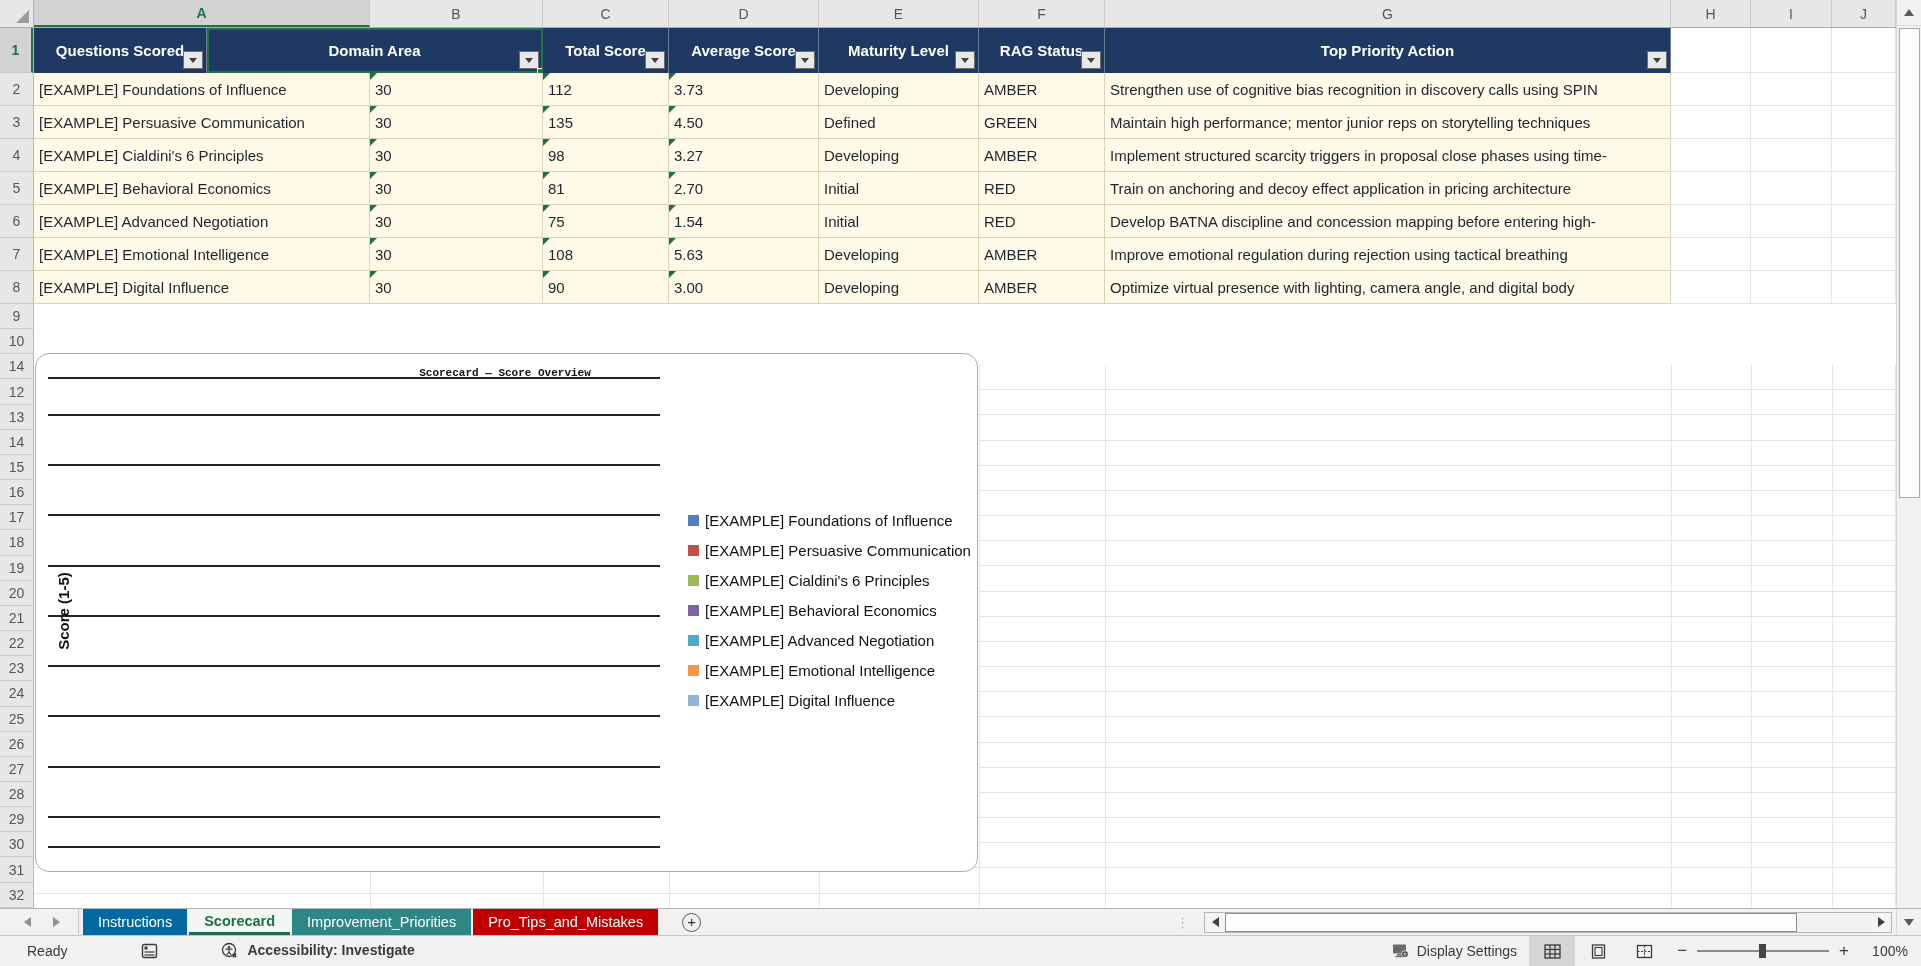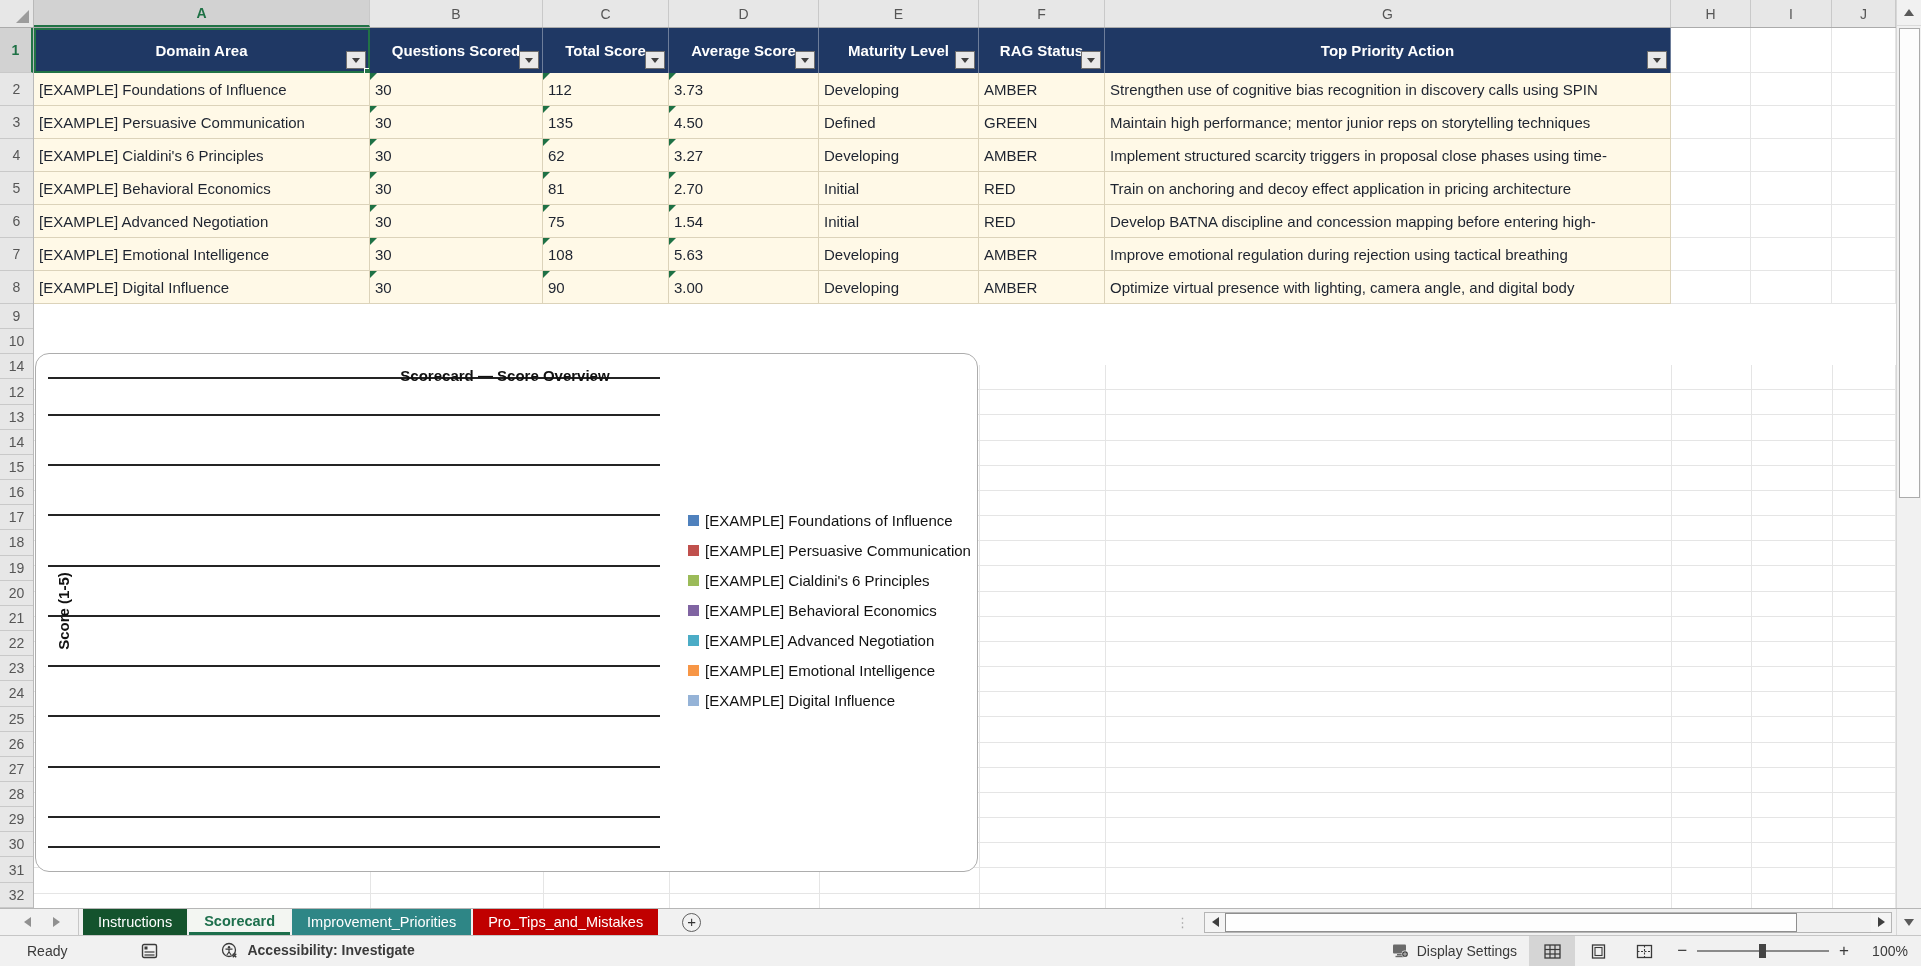--- a/index.html
+++ b/index.html
@@ -37,21 +37,21 @@
   .h45e { height:45px; } .h33e { height:33px; }
 
   
   .lower-grid { position:absolute; top:337px; left:0; width:1862px; height:604px;
     background:repeating-linear-gradient(to bottom, transparent 0, transparent 24.17px, #E5E5E5 24.17px, #E5E5E5 25.17px); }
   .vline { position:absolute; top:0; width:1px; height:100%; background:#E5E5E5; }
 
   
   .chart { position:absolute; left:35px; top:353px; width:943px; height:519px; background:#fff; border:1px solid #ADADAD; border-radius:14px; z-index:10; }
   .gl { position:absolute; left:12px; width:612px; height:2px; background:#242424; }
-  .chart-title { position:absolute; left:469px; top:13px; transform:translateX(-50%); font-size:15px; font-weight:bold; color:#111; white-space:nowrap; z-index:2; }
+  .chart-title { position:absolute; left:469px; top:13px; transform:translateX(-50%); font-size:11px; font-weight:bold; color:#111; white-space:nowrap; z-index:2;font-family:Liberation Mono, monospace; }
   .ylab { position:absolute; left:27px; top:257px; transform:translate(-50%,-50%) rotate(-90deg); font-size:15px; font-weight:bold; color:#111; white-space:nowrap; }
   .legend { position:absolute; left:652px; top:156px; display:flex; flex-direction:column; gap:10px; }
   .li { display:flex; align-items:center; gap:6px; height:20px; }
   .sw { width:11px; height:11px; flex:none; }
   .li span.lt { font-size:15px; color:#111; white-space:nowrap; }
 
   
   .vscroll { position:absolute; top:0; right:0; width:25px; height:908px; background:#F1F1F1; border-left:1px solid #D7D7D7; }
   .vbtn { width:100%; height:26px; background:#F1F1F1; border-bottom:1px solid #DADADA; display:flex; align-items:center; justify-content:center; }
   .tri-up { width:0; height:0; border-bottom:7px solid #5A5A5A; border-left:5px solid transparent; border-right:5px solid transparent; }
@@ -141,28 +141,28 @@
     <div class="rh h25">28</div>
     <div class="rh h25">29</div>
     <div class="rh h25">30</div>
     <div class="rh h25">31</div>
     <div class="rh h25">32</div>
   </div>
 
   <div class="rows">
 
     <div class="r">
+      <div class="c cwB hcell">
+          <span>Questions Scored</span>
+          <span class="flt"></span>
+        </div>
       <div class="c cwA hcell a1sel">
           <span>Domain Area</span>
           <span class="flt"></span>
           <span class="fillhandle"></span>
-        </div>
-      <div class="c cwB hcell">
-          <span>Questions Scored</span>
-          <span class="flt"></span>
         </div>
       <div class="c cwC hcell">
           <span>Total Score</span>
           <span class="flt"></span>
         </div>
       <div class="c cwD hcell">
           <span>Average Score</span>
           <span class="flt"></span>
         </div>
       <div class="c cwE hcell">
@@ -202,21 +202,21 @@
       <div class="c cwE dcell">Defined</div>
       <div class="c cwF dcell">GREEN</div>
       <div class="c cwG dcell">Maintain high performance; mentor junior reps on storytelling techniques</div>
       <div class="c cwH empty h33e"></div>
       <div class="c cwI empty h33e"></div>
       <div class="c cwJ empty h33e"></div>
     </div>
     <div class="r">
       <div class="c cwA dcell">[EXAMPLE] Cialdini's 6 Principles</div>
       <div class="c cwB dcell tri">30</div>
-      <div class="c cwC dcell tri">62</div>
+      <div class="c cwC dcell tri">98</div>
       <div class="c cwD dcell tri">3.27</div>
       <div class="c cwE dcell">Developing</div>
       <div class="c cwF dcell">AMBER</div>
       <div class="c cwG dcell">Implement structured scarcity triggers in proposal close phases using time-</div>
       <div class="c cwH empty h33e"></div>
       <div class="c cwI empty h33e"></div>
       <div class="c cwJ empty h33e"></div>
     </div>
     <div class="r">
       <div class="c cwA dcell">[EXAMPLE] Behavioral Economics</div>
@@ -333,21 +333,21 @@
       </div>
     <div class="vthumb"></div>
   </div>
 
   <div class="tabs-bar">
     <div class="tabnav">
       <span class="nv tri-lf"></span>
       <span class="nv tri-rt"></span>
     </div>
     <div class="tabsep"></div>
-    <div class="tab" style="background: #14532d; color: rgb(255, 255, 255);">Instructions</div>
+    <div class="tab" style="background: #0369a1; color: rgb(255, 255, 255);">Instructions</div>
     <div class="tab active" style="background: rgb(243, 246, 242); color: rgb(29, 111, 76);">Scorecard</div>
     <div class="tab" style="background: rgb(46, 134, 134); color: rgb(255, 255, 255);">Improvement_Priorities</div>
     <div class="tab" style="background: rgb(192, 0, 0); color: rgb(255, 255, 255);">Pro_Tips_and_Mistakes</div>
     <div class="addsheet">+</div>
     <div class="grip">⋮</div>
     <div class="hscroll">
       <div class="hbtn">
           <span class="tri-lf"></span>
         </div>
       <div class="hthumb"></div>

